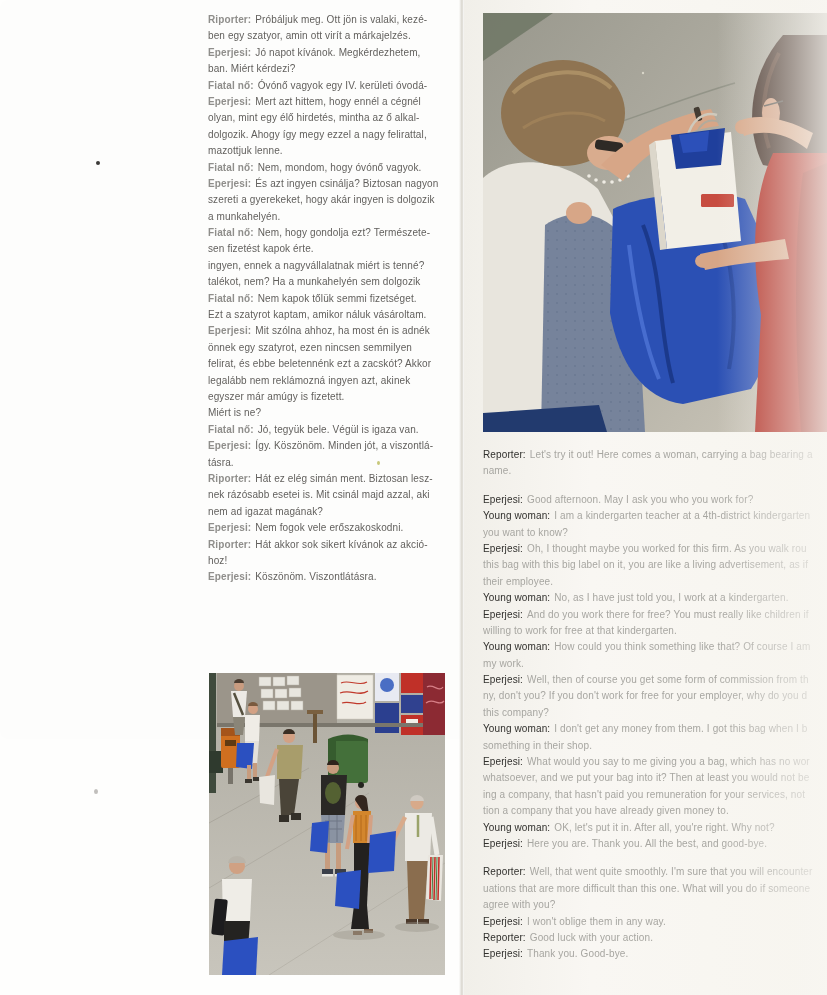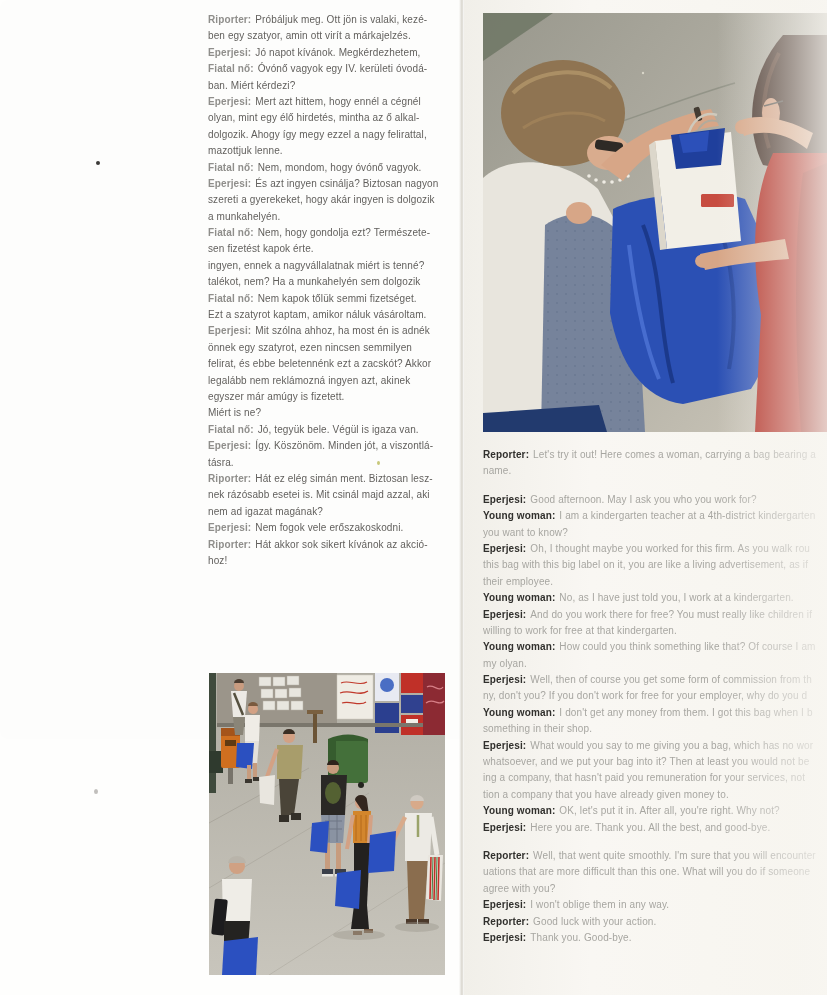--- a/index.html
+++ b/index.html
@@ -18,21 +18,21 @@
   
   .col{position:absolute;}
   .col .line{white-space:nowrap;height:16.4px;line-height:16.4px;letter-spacing:0.12px;overflow:visible;}
   .col .block{margin:0;}
   .hu{left:208px;top:12px;width:252px;font-size:10px;color:#615f5c;}
   .hu .block + .block{}
   .hu .speaker{font-weight:bold;color:#8f8e8b;margin-right:4px;}
   .en{left:483px;top:447px;width:344px;font-size:10px;color:#a7a6a1;overflow:hidden;height:540px;}
   .en .line{overflow:hidden;}
   .en .block + .block{margin-top:12px;}
-  .en .speaker{font-weight:bold;color:#31302d;margin-right:4px;}
+  .en .speaker{font-weight:normal;color:#31302d;margin-right:4px;}
 
   
   .photo{position:absolute;overflow:hidden;}
   .photo-top{left:483px;top:13px;width:344px;height:419px;}
   .photo-bottom{left:209px;top:673px;width:236px;height:302px;}
   .photo svg{display:block;}
 </style>
 </head>
 <body>
 
@@ -44,22 +44,22 @@
   <div class="speck" style="left:94px;top:789px;width:4px;height:5px;background:#8e8a86;opacity:.55;"></div>
   <div class="speck" style="left:377px;top:461px;width:3px;height:4px;background:#c8c87a;"></div>
 
   <div class="col hu">
       <div class="block">
         <div class="line"><span class="speaker">Riporter:</span><span>Próbáljuk meg. Ott jön is valaki, kezé-</span></div>
         <div class="line"><span>ben egy szatyor, amin ott virít a márkajelzés.</span></div>
       </div>
       <div class="block">
         <div class="line"><span class="speaker">Eperjesi:</span><span>Jó napot kívánok. Megkérdezhetem,</span></div>
+        <div class="line"><span>ban. Miért kérdezi?</span></div>
         <div class="line"><span class="speaker">Fiatal nő:</span><span>Óvónő vagyok egy IV. kerületi óvodá-</span></div>
-        <div class="line"><span>ban. Miért kérdezi?</span></div>
         <div class="line"><span class="speaker">Eperjesi:</span><span>Mert azt hittem, hogy ennél a cégnél</span></div>
         <div class="line"><span>olyan, mint egy élő hirdetés, mintha az ő alkal-</span></div>
         <div class="line"><span>dolgozik. Ahogy így megy ezzel a nagy felirattal,</span></div>
         <div class="line"><span>mazottjuk lenne.</span></div>
         <div class="line"><span class="speaker">Fiatal nő:</span><span>Nem, mondom, hogy óvónő vagyok.</span></div>
         <div class="line"><span class="speaker">Eperjesi:</span><span>És azt ingyen csinálja? Biztosan nagyon</span></div>
         <div class="line"><span>szereti a gyerekeket, hogy akár ingyen is dolgozik</span></div>
         <div class="line"><span>a munkahelyén.</span></div>
         <div class="line"><span class="speaker">Fiatal nő:</span><span>Nem, hogy gondolja ezt? Természete-</span></div>
         <div class="line"><span>sen fizetést kapok érte.</span></div>
@@ -77,42 +77,44 @@
         <div class="line"><span class="speaker">Eperjesi:</span><span>Így. Köszönöm. Minden jót, a viszontlá-</span></div>
         <div class="line"><span>tásra.</span></div>
       </div>
       <div class="block">
         <div class="line"><span class="speaker">Riporter:</span><span>Hát ez elég simán ment. Biztosan lesz-</span></div>
         <div class="line"><span>nek rázósabb esetei is. Mit csinál majd azzal, aki</span></div>
         <div class="line"><span>nem ad igazat magának?</span></div>
         <div class="line"><span class="speaker">Eperjesi:</span><span>Nem fogok vele erőszakoskodni.</span></div>
         <div class="line"><span class="speaker">Riporter:</span><span>Hát akkor sok sikert kívánok az akció-</span></div>
         <div class="line"><span>hoz!</span></div>
+        <div class="line"><span class="speaker">Eperjesi:</span><span>Köszönöm. Viszontlátásra.</span></div>
       </div>
     </div>
 
   <div class="col en">
       <div class="block">
         <div class="line"><span class="speaker">Reporter:</span><span>Let's try it out! Here comes a woman, carrying a bag bearing a</span></div>
         <div class="line"><span>name.</span></div>
       </div>
       <div class="block">
         <div class="line"><span class="speaker">Eperjesi:</span><span>Good afternoon. May I ask you who you work for?</span></div>
         <div class="line"><span class="speaker">Young woman:</span><span>I am a kindergarten teacher at a 4th-district kindergarten</span></div>
         <div class="line"><span>you want to know?</span></div>
         <div class="line"><span class="speaker">Eperjesi:</span><span>Oh, I thought maybe you worked for this firm. As you walk rou</span></div>
         <div class="line"><span>this bag with this big label on it, you are like a living advertisement, as if</span></div>
         <div class="line"><span>their employee.</span></div>
         <div class="line"><span class="speaker">Young woman:</span><span>No, as I have just told you, I work at a kindergarten.</span></div>
         <div class="line"><span class="speaker">Eperjesi:</span><span>And do you work there for free? You must really like children if</span></div>
         <div class="line"><span>willing to work for free at that kindergarten.</span></div>
         <div class="line"><span class="speaker">Young woman:</span><span>How could you think something like that? Of course I am</span></div>
-        <div class="line"><span>my olyan.</span></div>
+        <div class="line"><span>my work.</span></div>
         <div class="line"><span class="speaker">Eperjesi:</span><span>Well, then of course you get some form of commission from th</span></div>
         <div class="line"><span>ny, don't you? If you don't work for free for your employer, why do you d</span></div>
+        <div class="line"><span>this company?</span></div>
         <div class="line"><span class="speaker">Young woman:</span><span>I don't get any money from them. I got this bag when I b</span></div>
         <div class="line"><span>something in their shop.</span></div>
         <div class="line"><span class="speaker">Eperjesi:</span><span>What would you say to me giving you a bag, which has no wor</span></div>
         <div class="line"><span>whatsoever, and we put your bag into it? Then at least you would not be</span></div>
         <div class="line"><span>ing a company, that hasn't paid you remuneration for your services, not</span></div>
         <div class="line"><span>tion a company that you have already given money to.</span></div>
         <div class="line"><span class="speaker">Young woman:</span><span>OK, let's put it in. After all, you're right. Why not?</span></div>
         <div class="line"><span class="speaker">Eperjesi:</span><span>Here you are. Thank you. All the best, and good-bye.</span></div>
       </div>
       <div class="block">

